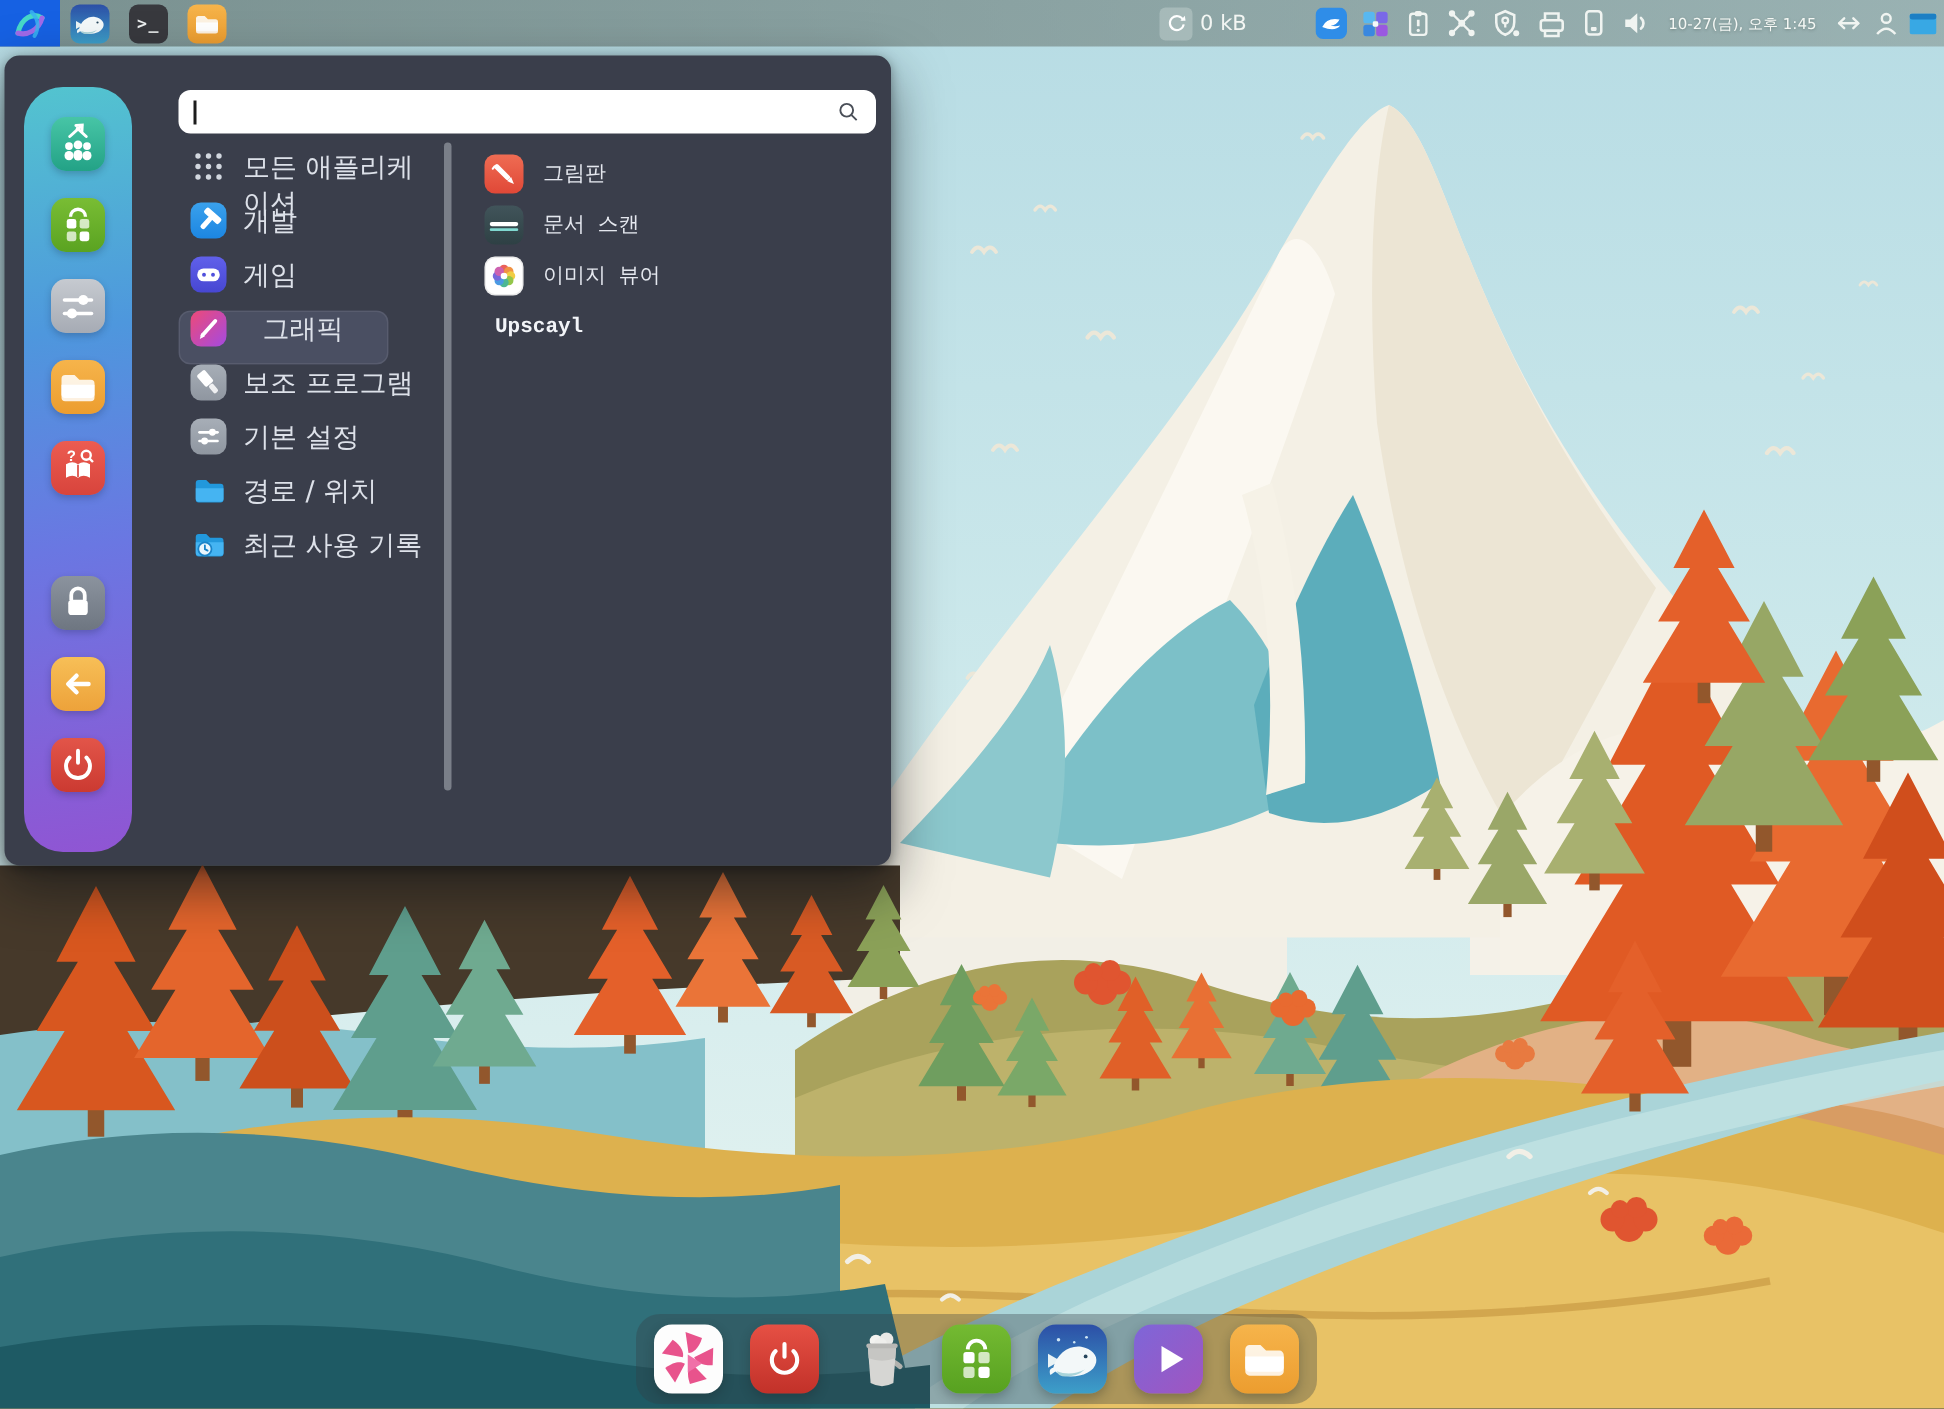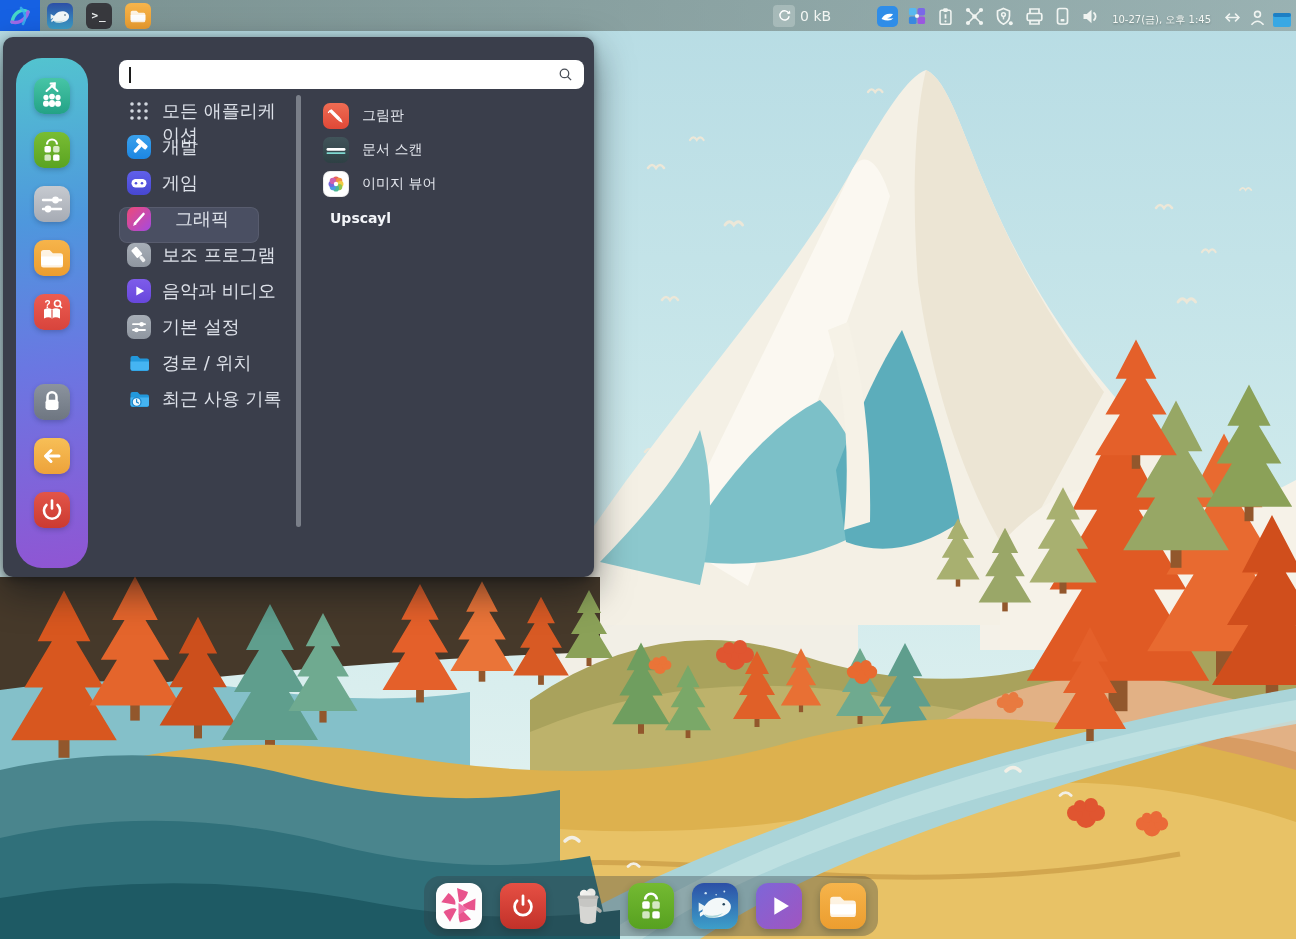--- a/index.html
+++ b/index.html
@@ -10,21 +10,21 @@
   
   .panel{position:absolute;top:0;left:0;right:0;height:31px;display:flex;align-items:center;
          background:linear-gradient(90deg,rgba(84,99,93,.62),rgba(126,139,133,.52));z-index:5;}
   .menu-btn{width:40px;height:31px;background:var(--accent-blue,#1661e3);border:none;padding:0;
             display:flex;align-items:center;justify-content:center;cursor:pointer;}
   .launcher{width:26px;height:26px;margin-left:13px;border-radius:6px;display:flex;
             align-items:center;justify-content:center;overflow:hidden;}
   .launcher.first{margin-left:7px;}
   .tile-term{background:#38393e;color:#eceff0;font-family:"DejaVu Sans Mono","Liberation Mono",monospace;
              font-size:11px;font-weight:bold;letter-spacing:1px;}
-  .panel-right{margin-left:auto;display:flex;align-items:flex-end;padding-right:5px;}
+  .panel-right{margin-left:auto;display:flex;align-items:center;padding-right:5px;}
   .net{display:flex;align-items:center;gap:5px;color:#f3f6f3;font-size:14px;margin-right:46px;}
   .net-btn{width:22px;height:22px;border-radius:4px;background:rgba(235,242,238,.28);
            display:flex;align-items:center;justify-content:center;}
   .tray{display:flex;align-items:center;gap:9px;}
   .tray .ticon{display:flex;align-items:center;justify-content:center;}
   .clock{color:#f5f8f5;font-size:10px;margin:0 6px 0 11px;white-space:nowrap;
          text-shadow:0 1px 2px rgba(40,55,50,.35);}
   .pright-icn{display:flex;align-items:center;justify-content:center;margin-left:6px;}
 
   
@@ -64,21 +64,21 @@
   .ci-graphics{background:linear-gradient(135deg,#ee4a78,#a44ae0);}
   .ci-acc{background:linear-gradient(180deg,#a7aeb7,#8f96a0);}
   .ci-office{background:linear-gradient(180deg,#f2f3f5,#dfe1e5);}
   .ci-music{background:linear-gradient(180deg,#7e5cea,#6747dc);}
   .ci-net{background:linear-gradient(180deg,#8e6aec,#7452d8);}
   .ci-admin{background:linear-gradient(180deg,#a7aeb7,#8f96a0);}
   .ci-pref{background:linear-gradient(180deg,#a7aeb7,#8f96a0);}
   .menu-scroll{position:absolute;left:293px;top:58px;width:5px;height:432px;border-radius:3px;
                background:#7a7f89;}
   .apps{position:absolute;left:320px;top:62px;width:250px;}
-  .app-row{height:34px;display:flex;align-items:center;gap:13px;color:#e4e7ee;font-size:14px;cursor:pointer;}
+  .app-row{height:34px;display:flex;align-items:center;gap:13px;color:#e4e7ee;font-size:14px;cursor:pointer;font-family:Liberation Mono, monospace;}
   .app-icon{width:26px;height:26px;border-radius:7px;flex:none;overflow:hidden;}
   .ai-paint{background:linear-gradient(180deg,#ef6c53,#e04837);}
   .ai-scan{background:linear-gradient(180deg,#41545a,#2e4044);}
   .ai-viewer{background:#ffffff;box-shadow:inset 0 0 0 1px rgba(0,0,0,.08);}
   .app-row .noicon{padding-left:7px;font-weight:600;color:#f2f4f8;text-align:center;}
 
   
   .dock{position:absolute;left:424px;top:876px;width:454px;height:60px;border-radius:16px;
         background:var(--dock-bg,rgba(52,62,66,.34));display:flex;align-items:center;
         justify-content:center;gap:18px;z-index:5;}
@@ -521,28 +521,20 @@
           <svg width="24" height="24" viewBox="0 0 24 24">
               <g fill="#fff" transform="rotate(-40 12 12)">
                 <rect x="8.6" y="3.5" width="6.8" height="10" rx="1.2"></rect>
                 <rect x="10.2" y="13.8" width="3.6" height="6.8" rx="1.4" opacity=".85"></rect>
               </g>
             </svg>
         </span>
         <span>보조 프로그램</span>
       </div>
       <div class="cat-row">
-        <span class="cat-icon ci-music">
-          <svg width="24" height="24" viewBox="0 0 24 24">
-              <polygon points="9.3,7.6 17.2,12 9.3,16.4" fill="#fff"></polygon>
-            </svg>
-        </span>
-        <span>음악과 비디오</span>
-      </div>
-      <div class="cat-row">
         <span class="cat-icon ci-pref">
           <svg width="24" height="24" viewBox="0 0 24 24">
               <g stroke="#fff" stroke-width="1.8" stroke-linecap="round">
                 <line x1="6" y1="9.2" x2="18" y2="9.2"></line>
                 <line x1="6" y1="15" x2="18" y2="15"></line>
               </g>
               <circle cx="14.6" cy="9.2" r="2.3" fill="#fff"></circle>
               <circle cx="9.4" cy="15" r="2.3" fill="#fff"></circle>
             </svg>
         </span>

